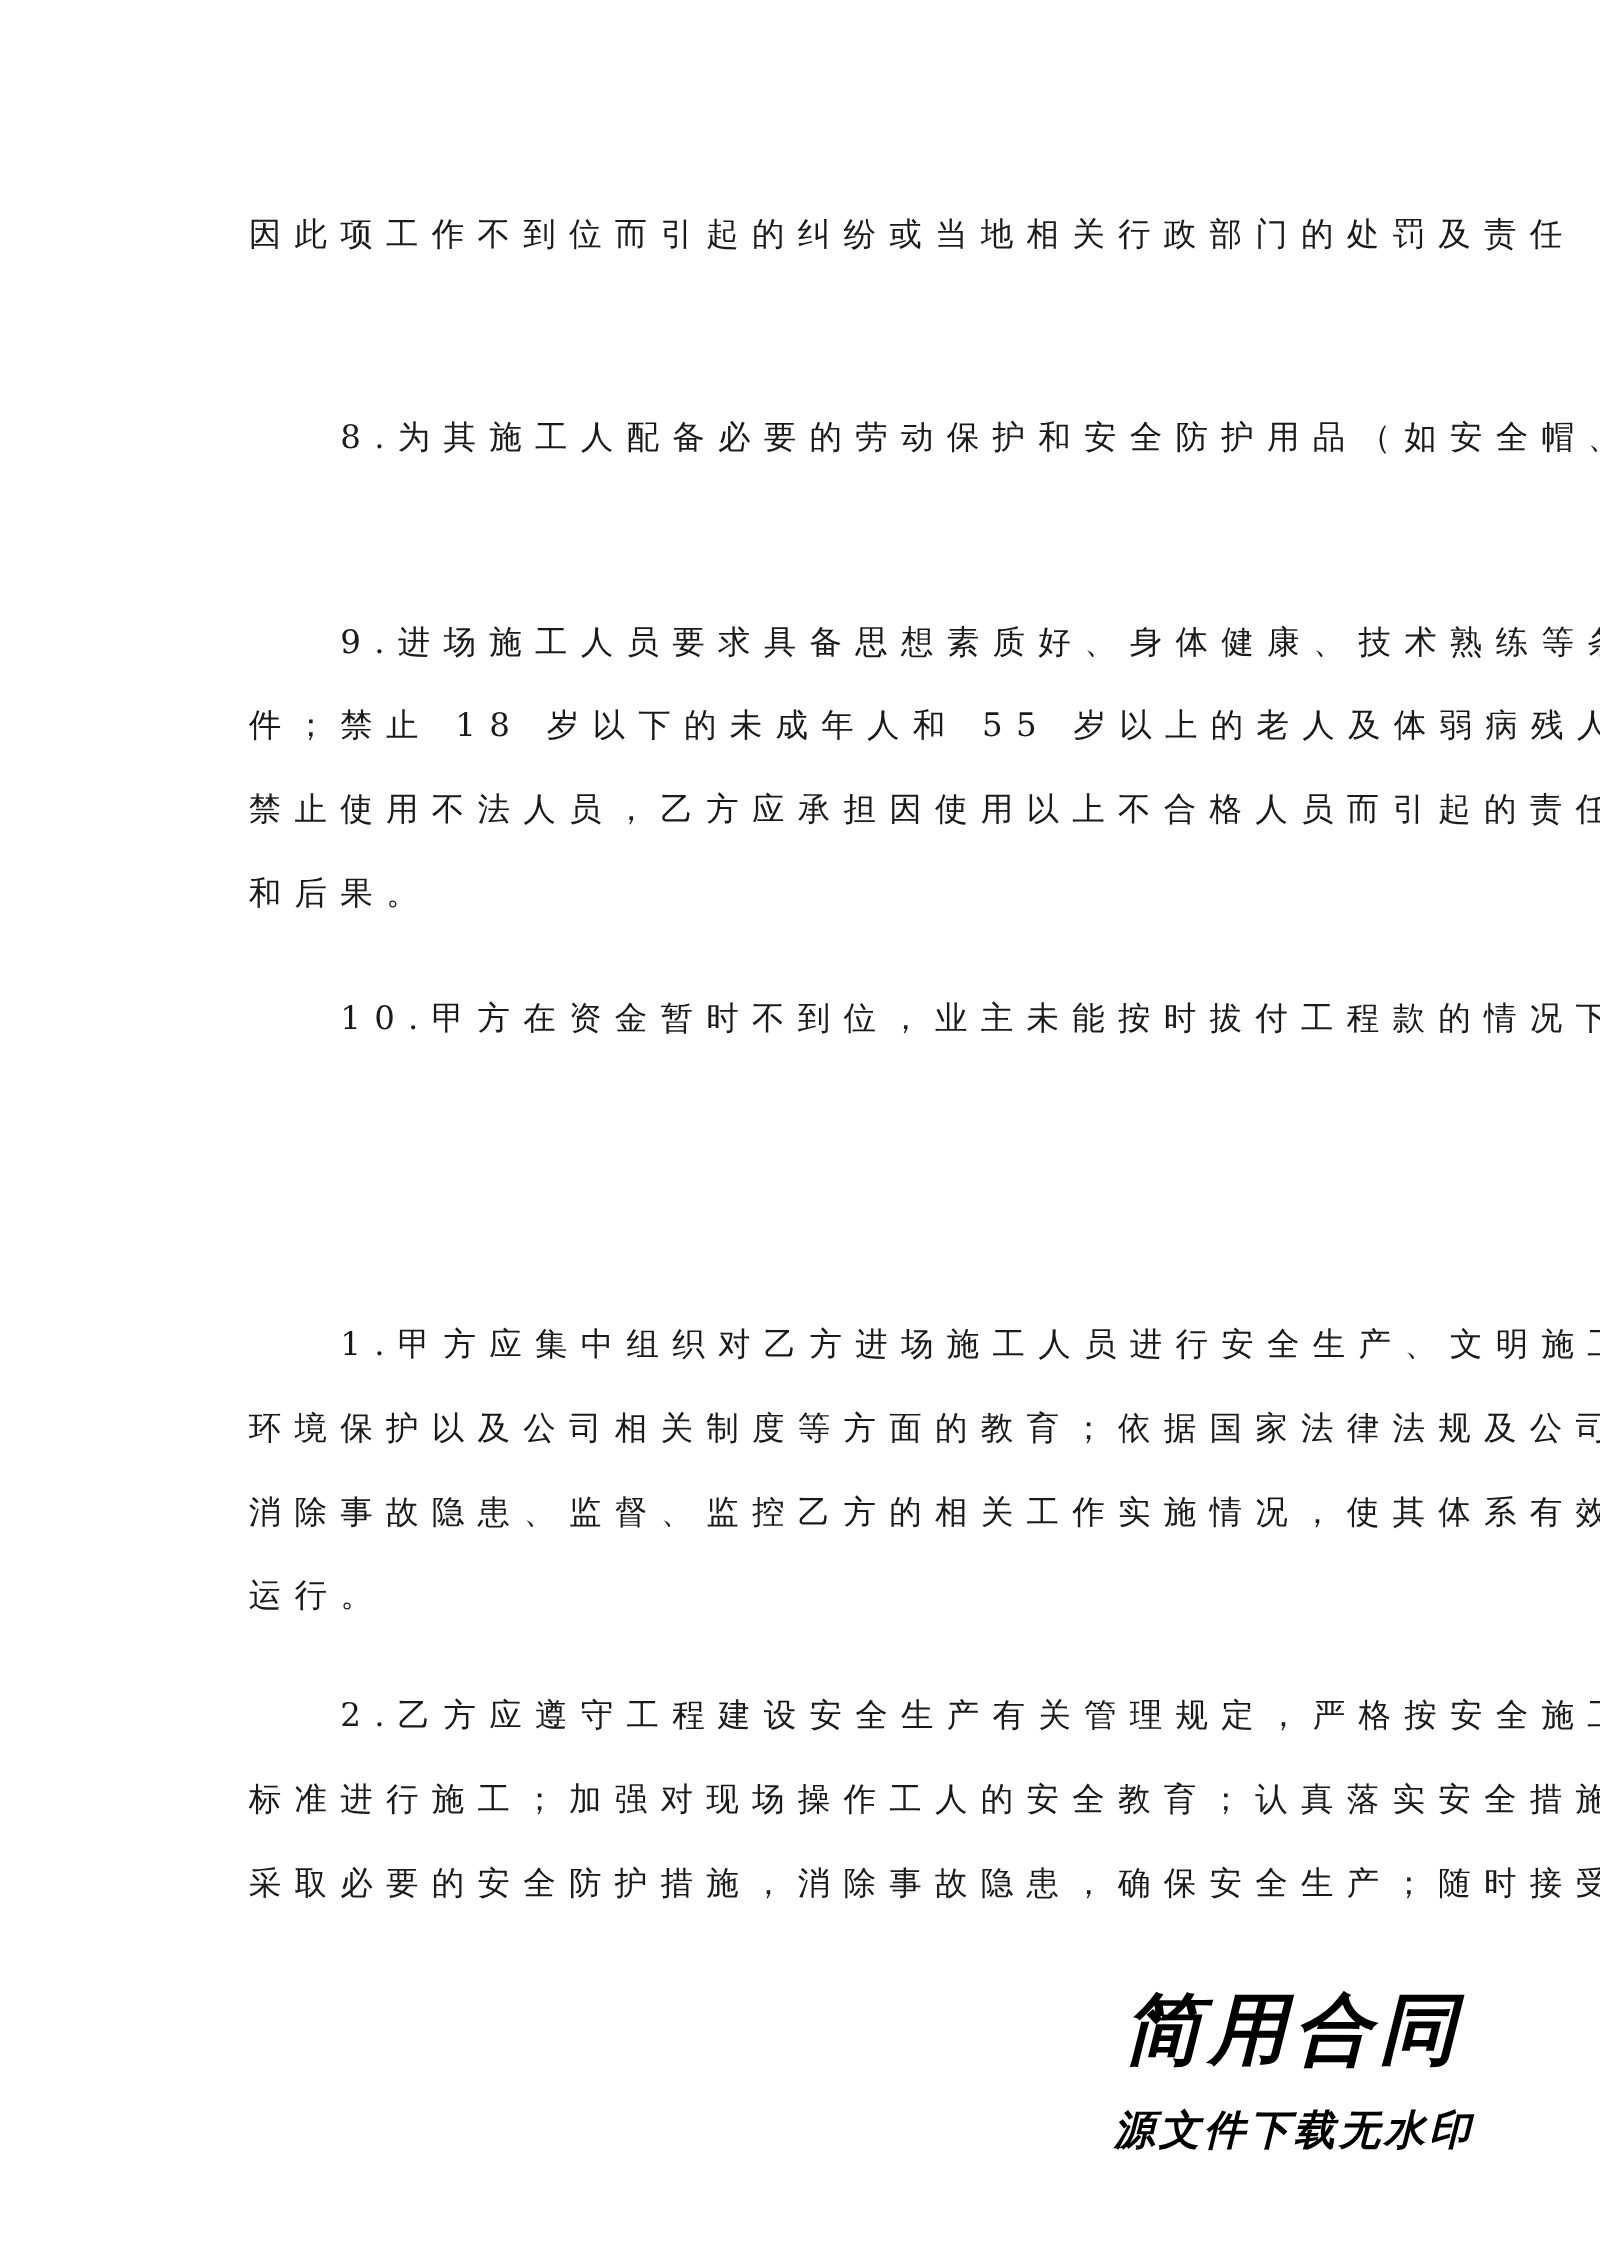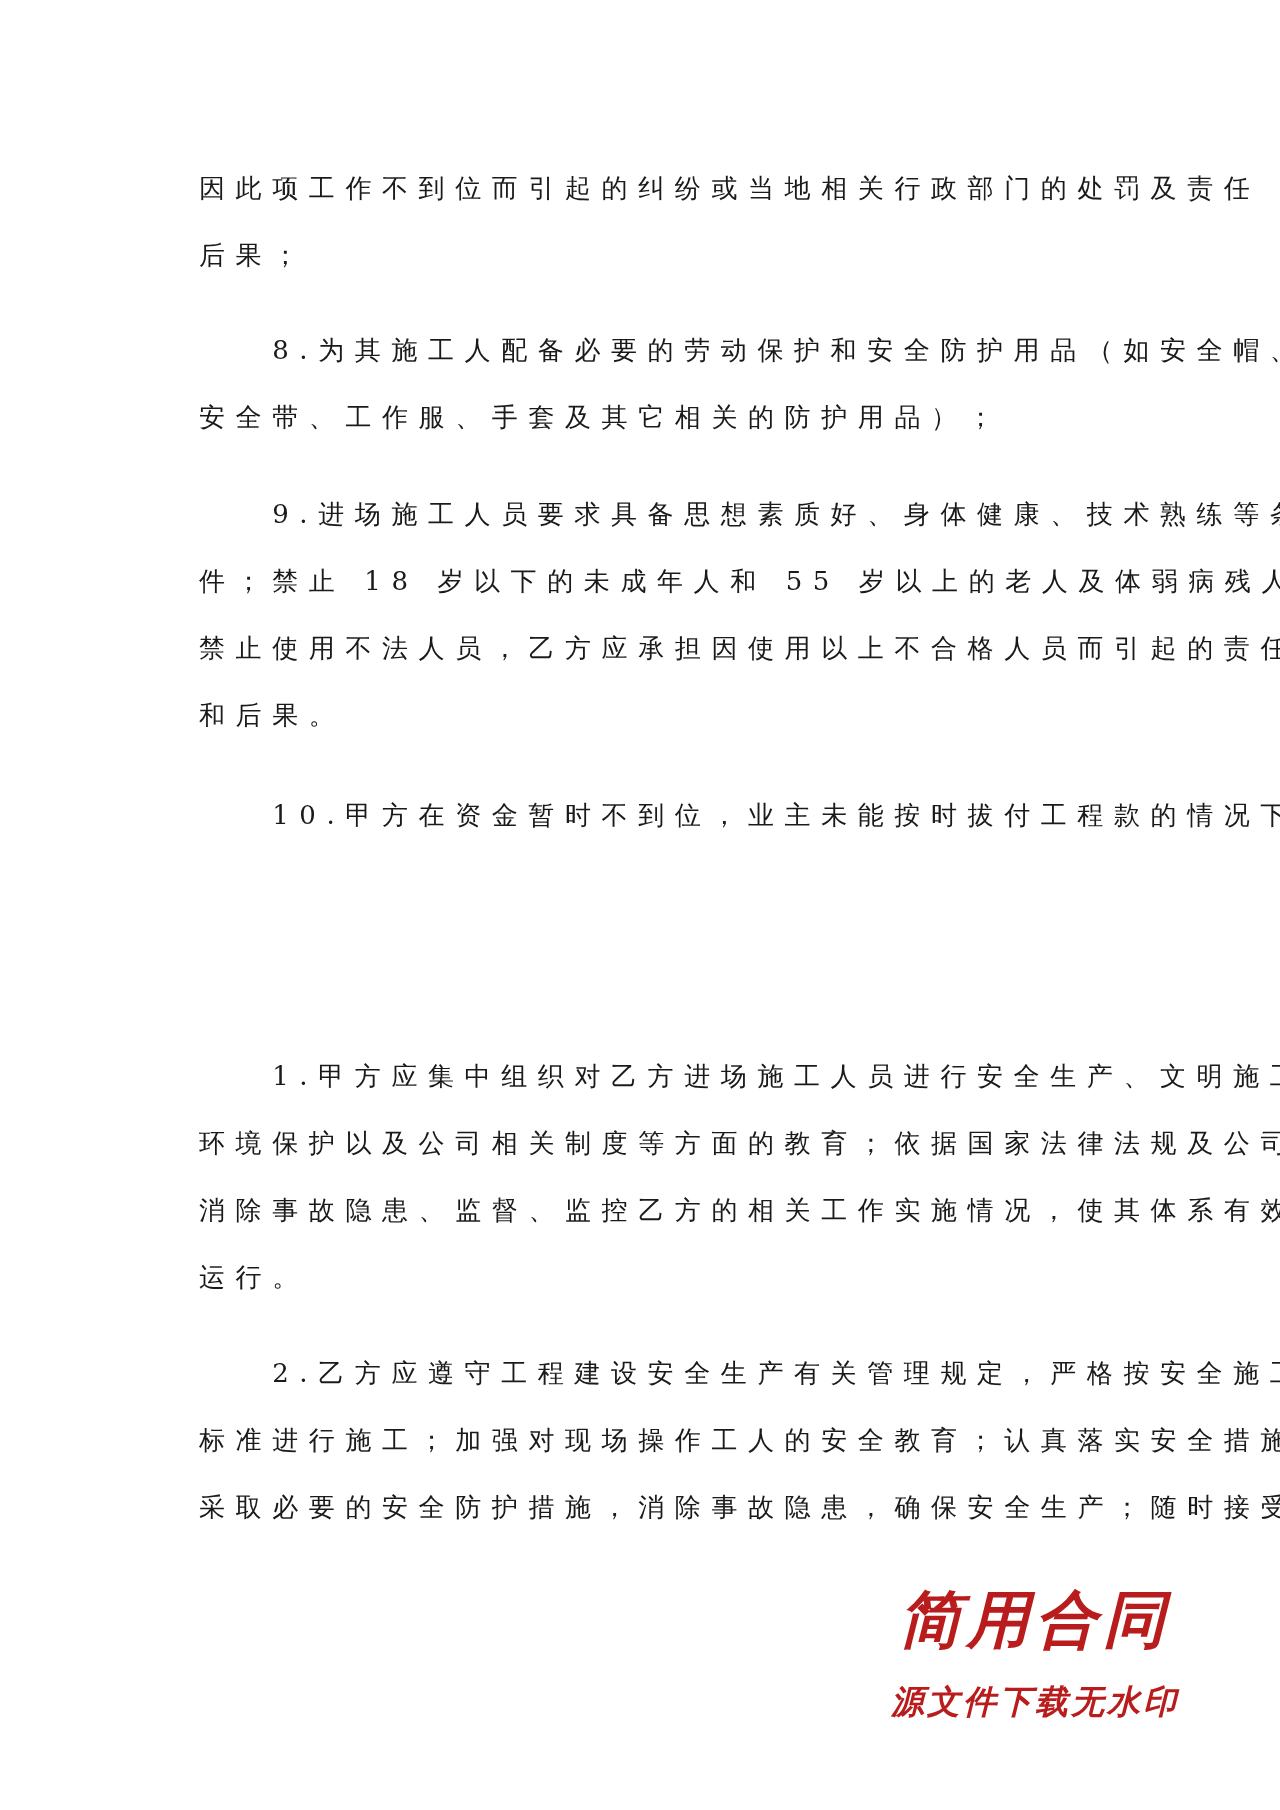--- a/index.html
+++ b/index.html
@@ -36,22 +36,22 @@
   }
   .para .line {
     display: block;
     white-space: nowrap;
   }
   .watermark {
     position: absolute;
     left: 880px;
     width: 310px;
     text-align: center;
-    color: #b91c1c;
-    font-family: Liberation Mono, monospace;
+    color: #000000;
+    font-family: Liberation Serif, serif;
     font-weight: bold;
     font-style: italic;
     pointer-events: none;
     white-space: nowrap;
   }
   .wm-title {
     top: 1592px;
     font-size: 62px;
     letter-spacing: 6px;
     line-height: 66px;
@@ -63,26 +63,24 @@
     line-height: 38px;
   }
 </style>
 </head>
 <body>
 
 <div class="page">
 
   <div class="para" style="top:155px;">
     <span class="line">因此项工作不到位而引起的纠纷或当地相关行政部门的处罚及责任</span>
-    <span class="line">后果；</span>
   </div>
 
   <div class="para" style="top:317px;">
     <span class="line">　　8.为其施工人配备必要的劳动保护和安全防护用品（如安全帽、</span>
-    <span class="line">安全带、工作服、手套及其它相关的防护用品）；</span>
   </div>
 
   <div class="para" style="top:481px;">
     <span class="line">　　9.进场施工人员要求具备思想素质好、身体健康、技术熟练等条</span>
     <span class="line">件；禁止 18 岁以下的未成年人和 55 岁以上的老人及体弱病残人员；</span>
     <span class="line">禁止使用不法人员，乙方应承担因使用以上不合格人员而引起的责任</span>
     <span class="line">和后果。</span>
   </div>
 
   <div class="para" style="top:782px;">

